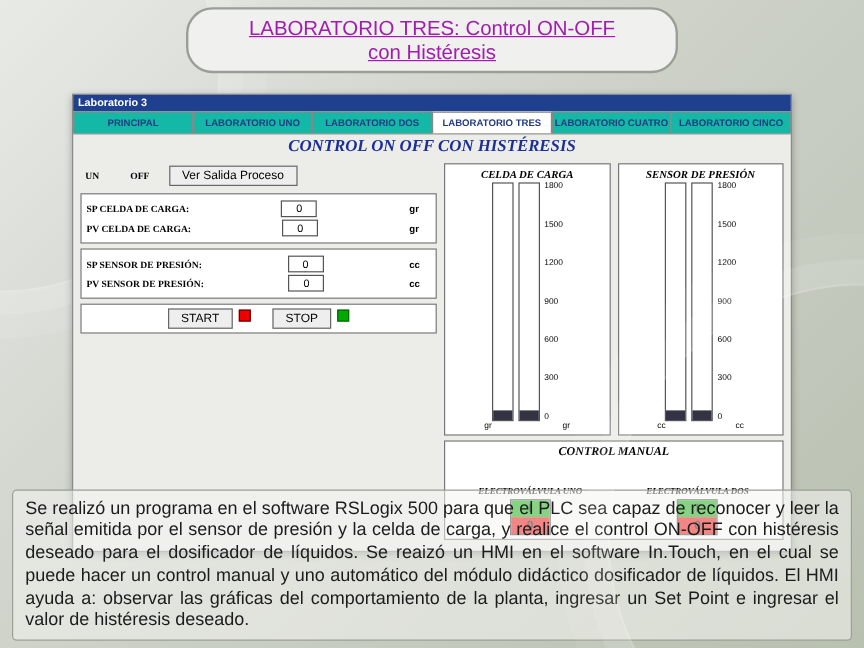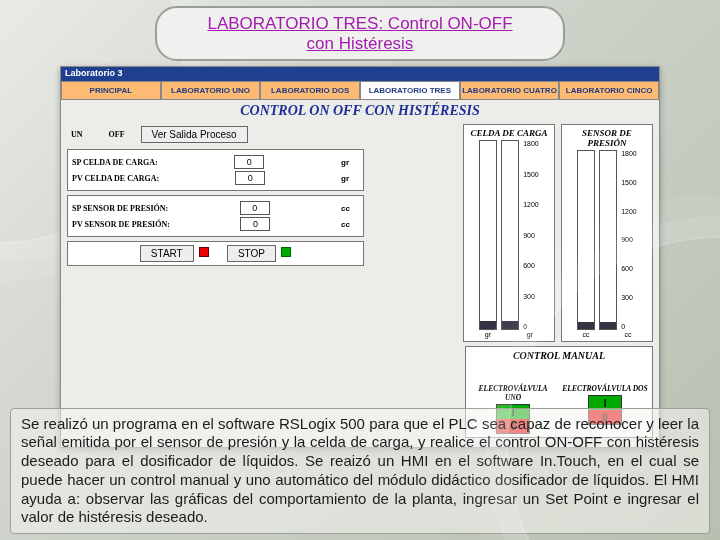--- a/index.html
+++ b/index.html
@@ -21,46 +21,46 @@
   .title-pill {
     position:absolute; top:6px; left:50%; transform:translateX(-50%);
     width:410px; padding:6px 14px;
     background:#f0f0ee; border:2px solid #9a9f96; border-radius:22px;
     text-align:center; font-size:17px; color:#a21caf; line-height:1.15;
   }
   .title-pill u { text-decoration:underline; }
 
   
   .hmi {
-    position:absolute; top:66px; left:60px; width:600px; height:382px;
+    position:absolute; top:78px; left:60px; width:600px; height:382px;
     background:#ecece8; border:1px solid #8a8a8a;
     box-shadow:0 2px 6px rgba(0,0,0,0.3);
     font-size:8px;
   }
   .hmi-titlebar {
     height:14px; background:#1f3f8f; color:#fff;
     font-weight:bold; padding:1px 4px; font-size:9px;
   }
   .tabbar {
     display:flex; gap:0; border-bottom:1px solid #888;
     background:#e4e4e0;
   }
   .tab {
     flex:1; text-align:center; padding:4px 0;
     font-size:8px; font-weight:bold; color:#223b82;
-    border:1px solid #888; border-bottom:none; background:#fdba74;
+    border:1px solid #888; border-bottom:none; background:#14b8a6;
   }
   .tab.active { background:#ffffff; }
   .hmi-header {
     text-align:center; color:#1c2f99; font-style:italic; font-weight:bold;
     font-size:14px; font-family:"Times New Roman",serif; padding:3px 0;
   }
   .hmi-body { display:flex; padding:2px 6px 4px; gap:6px; height:320px; }
   .col-left { flex:1.05; display:flex; flex-direction:column; gap:4px; }
-  .col-right { flex:1; display:flex; flex-direction:column; gap:4px;align-items:flex-end; }
+  .col-right { flex:1; display:flex; flex-direction:column; gap:4px; }
 
   .panel { border:1px solid #777; background:#fff; padding:3px 4px; }
   .panel h4 {
     text-align:center; font-style:italic; font-weight:bold;
     font-family:"Times New Roman",serif; color:#122; font-size:10px; margin-bottom:2px;
   }
   .row { display:flex; align-items:center; justify-content:space-between; gap:3px; margin:2px 0; }
   .lbl { font-size:8px; font-weight:bold; font-family:"Times New Roman",serif; }
   .valbox {
     width:30px; height:14px; border:1px solid #555; background:#fff;

